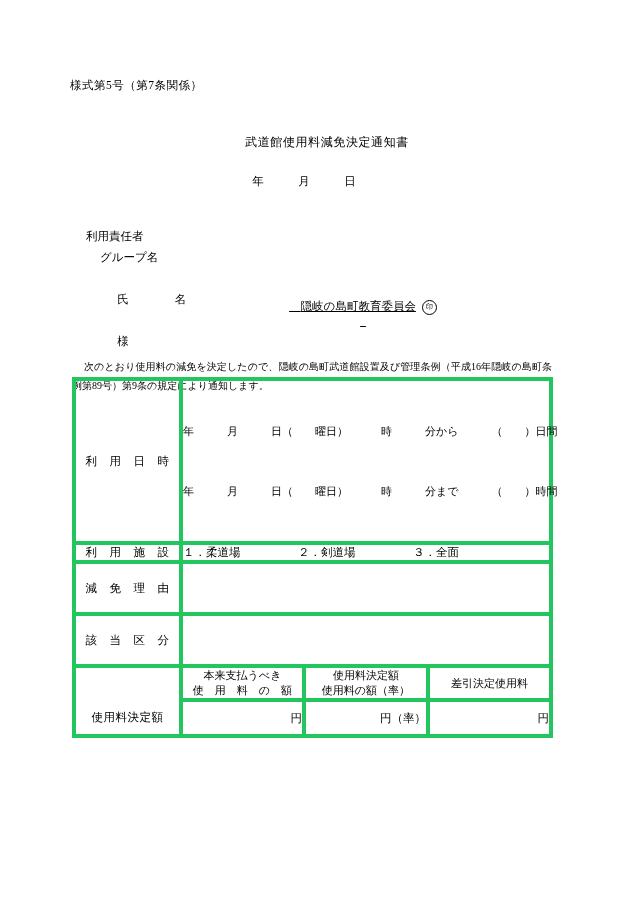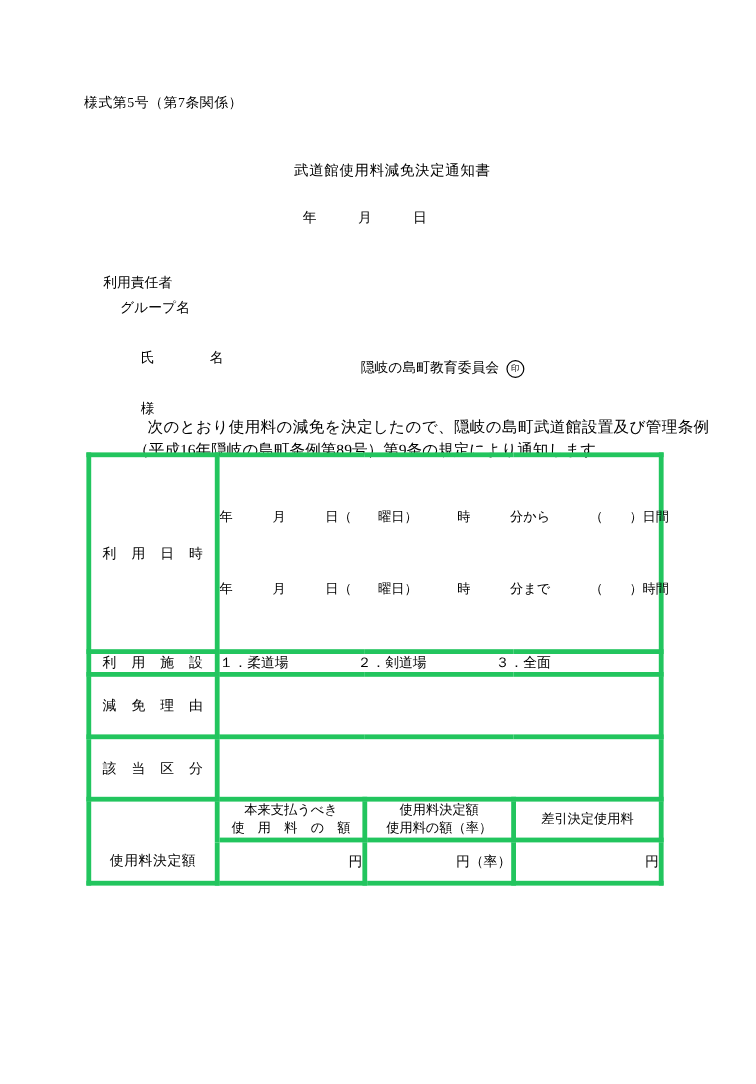--- a/index.html
+++ b/index.html
@@ -69,43 +69,43 @@
   .issuer {
     position: absolute;
     left: 0;
     top: 287px;
     width: 630px;
     text-align: center;
     padding-left: 96px;
     box-sizing: border-box;
     font-size: 11.5px;
     white-space: pre;
+    text-decoration: underline;
   }
   .seal {
     display: inline-block;
     width: 13px;
     height: 13px;
     border: 1px solid #000;
     border-radius: 50%;
     font-size: 7px;
     line-height: 13px;
     text-align: center;
     vertical-align: 1px;
     margin-left: 6px;
   }
   .body-text {
     position: absolute;
     left: 72px;
-    top: 346px;
+    top: 357px;
     width: 480px;
-    font-size: 13px;
+    font-size: 10px;
     line-height: 19px;
     text-indent: 12px;
     text-align: justify;
-    margin-left: 39px;
   }
 
   table.form {
     position: absolute;
     left: 72px;
     top: 377px;
     width: 477px;
     border-collapse: collapse;
     table-layout: fixed;
     font-size: 11.5px;

